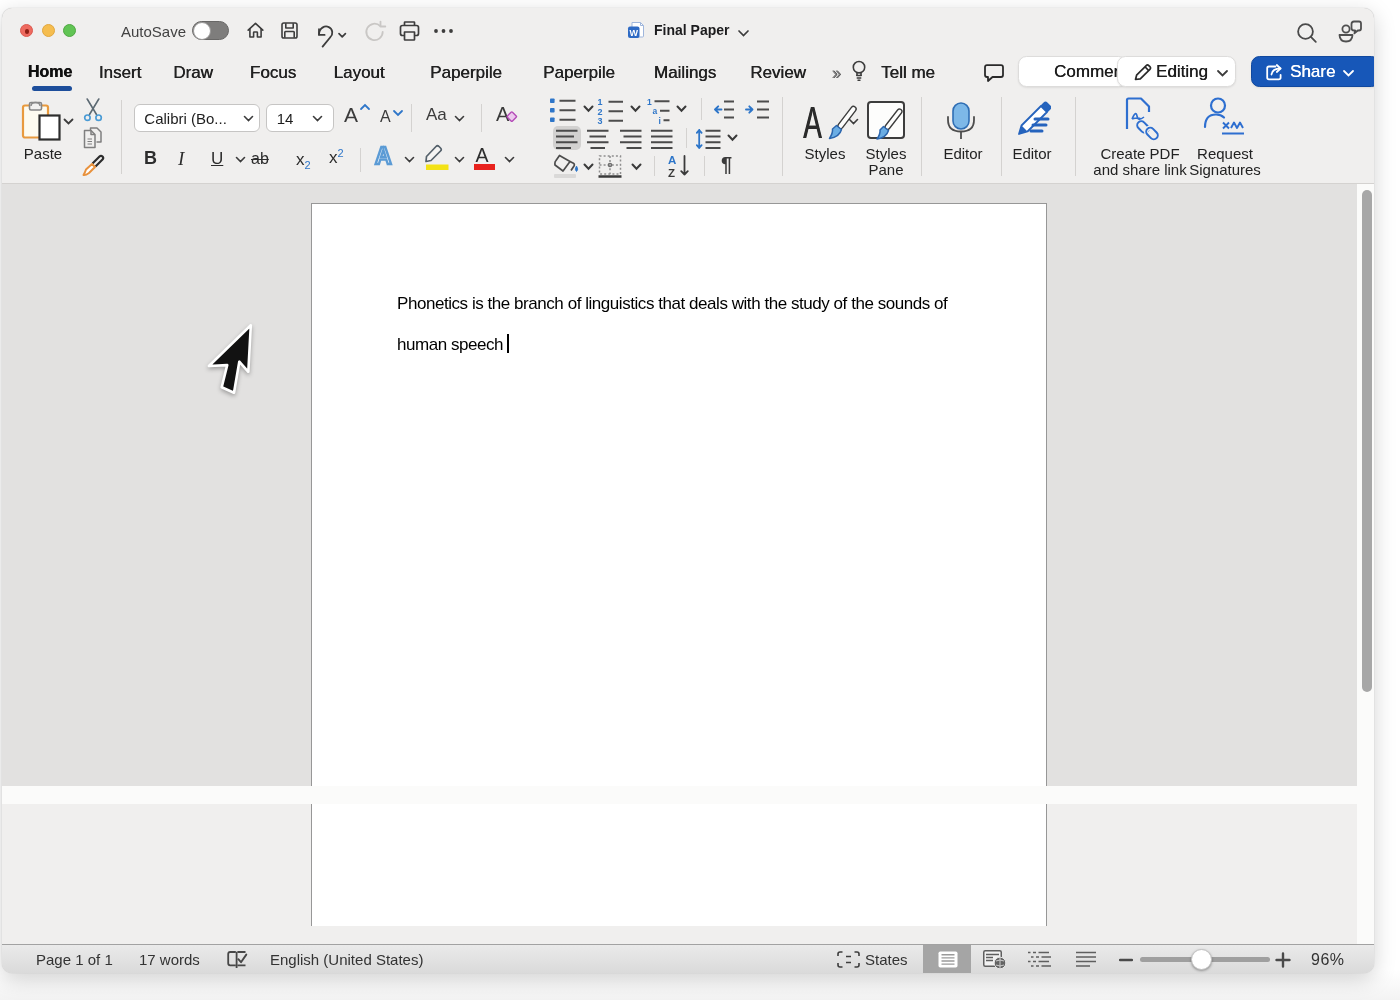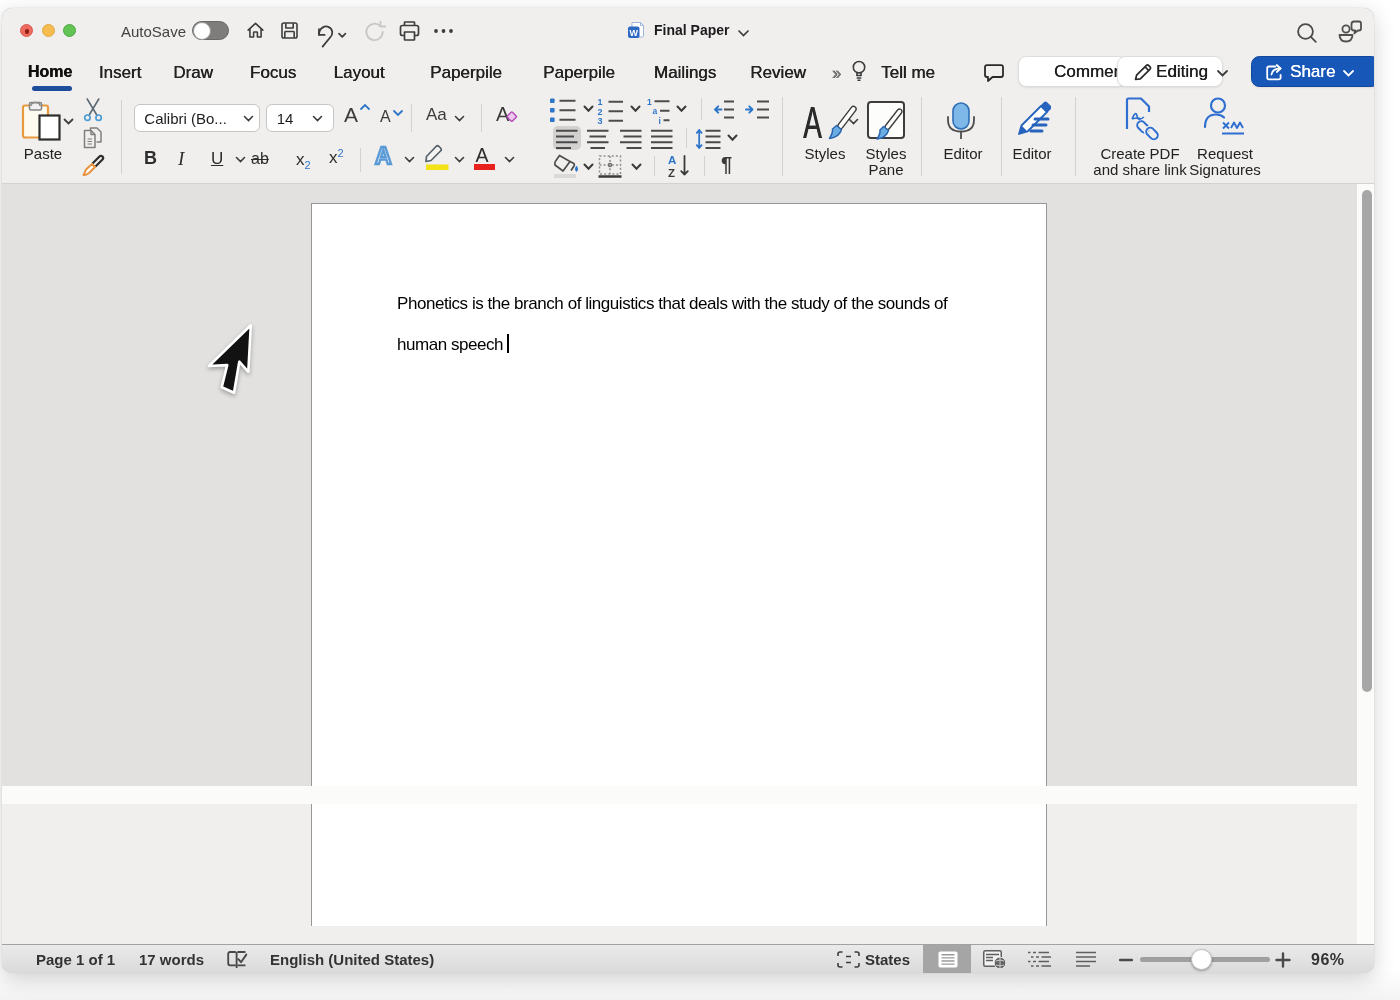--- a/index.html
+++ b/index.html
@@ -28,21 +28,21 @@
 .ddbox { position:absolute; top:11.5px; height:28px; background:#fff; border:1px solid #c6c5c4; border-radius:6px; font-size:15px; color:#1d1d1d; }
 .glyph { position:absolute; color:#3b3b3b; white-space:nowrap; }
 #docarea { position:absolute; left:0; top:176px; width:1372px; height:620px; background:#e2e1e0; }
 #page { position:absolute; left:309px; top:19px; width:736px; height:723px; background:#fff; border:1px solid #979797; border-bottom:none; }
 .dline { position:absolute; left:85px; font-size:17px; letter-spacing:-0.45px; color:#000; white-space:pre; line-height:17px; }
 #cursor { position:absolute; left:195px; top:130px; width:1.5px; height:19px; background:#000; }
 #vtrack { position:absolute; right:0; top:0; width:17px; height:760px; background:#fbfbfa; }
 #vthumb { position:absolute; left:4.5px; top:6px; width:10px; height:502px; border-radius:5px; background:#a7a7a7; }
 #htrack { position:absolute; left:0; bottom:0; width:1355px; height:18px; background:#fbfbfa; }
 #status { position:absolute; left:0; top:936px; width:1372px; height:29px; background:linear-gradient(#eaeaea,#dadada); border-top:1px solid #a2a2a2; font-size:15px; color:#333; }
-.st { position:absolute; top:6px;font-weight:bold; }
+.st { position:absolute; top:6px; }
 #selview { position:absolute; left:920.9px; top:0; width:47.8px; height:28px; background:#a5a5a5; }
 </style>
 </head>
 <body>
 <div id="win">
 
   <div class="tl" style="left:17.5px; background:#ee6a5f; border:0.5px solid #dc5a50;">
       <div style="position:absolute;left:4.25px;top:4.25px;width:4.5px;height:4.5px;border-radius:50%;background:#8f1f15;"></div>
     </div>
   <div class="tl" style="left:39.5px; background:#f5bd4f; border:0.5px solid #e1a73e;"></div>
@@ -107,21 +107,21 @@
   <div class="tab" style="left:357px;">Layout</div>
   <div class="tab" style="left:464px;">Paperpile</div>
   <div class="tab" style="left:577px;">Paperpile</div>
   <div class="tab" style="left:683px;">Mailings</div>
   <div class="tab" style="left:776px;">Review</div>
   <div class="tab" style="left:833px; color:#858585; font-size:18px; top:54.5px; letter-spacing:-2.5px;">››</div>
   <div class="tab" style="left:906px;">Tell me</div>
   <div class="pill" id="btn-comments" style="left:969px; width:109px;margin-left:47px;">
       <span style="left:35px;">Comments</span>
     </div>
-  <div class="pill" id="btn-editing" style="left:1115px; width:106px;">
+  <div class="pill" id="btn-editing" style="left:1115px; width:119px;">
       <span style="left:38px;">Editing</span>
     </div>
   <div class="pill" id="btn-share" style="left:1249px; width:129px; background:#1757b8; border-color:#10489e; color:#fff;">
       <span style="left:38px;">Share</span>
     </div>
   <svg style="left:847px;top:51px" width="20" height="24" viewBox="0 0 20 24" fill="none" stroke="#3c3c3c" stroke-width="1.6" stroke-linejoin="round" stroke-linecap="round">
       <circle cx="10" cy="8.2" r="5.7"></circle>
       <path d="M8,13.5 V16 M12,13.5 V16"></path>
       <path d="M7.8,16.5 H12.2 M8.3,19 H11.7 M9.1,21.3 H10.9"></path>
     </svg>

